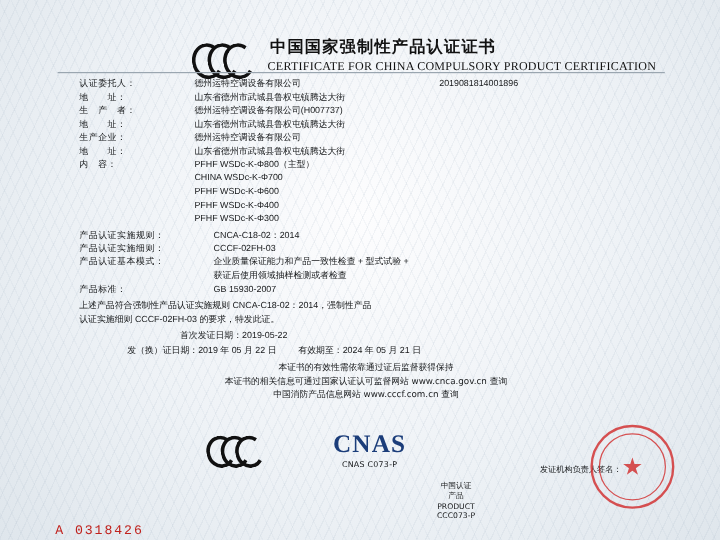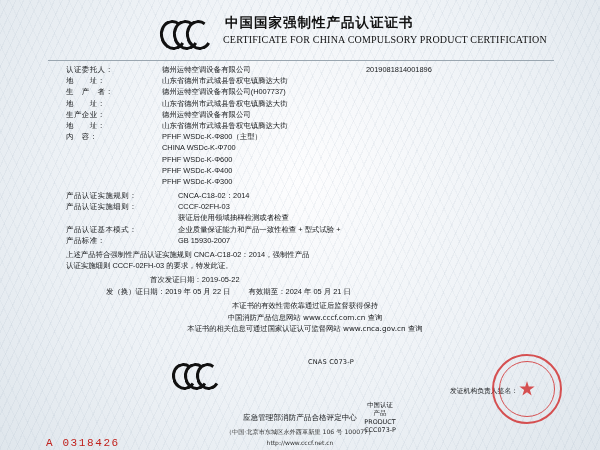--- a/index.html
+++ b/index.html
@@ -25,21 +25,21 @@
       repeating-linear-gradient(65deg, rgba(150,170,190,.08) 0 1px, transparent 1px 9px);
     pointer-events:none;
   }
   .inner{
     position:absolute;
     left:10px;top:8px;right:10px;bottom:8px;
     border:0;
   }
   
   .header{
-    position:absolute;left:0;top:6px;width:100%;
+    position:absolute;left:0;top:22px;width:100%;
     height:48px;
   }
   .ccc-logo{
     position:absolute;left:150px;top:2px;
     width:62px;height:40px;
   }
   .ccc-logo .ring{
     position:absolute;
     border:3px solid #111;
     border-radius:50%;
@@ -107,21 +107,20 @@
     position:absolute;left:212px;top:4px;width:92px;
     text-align:center;
   }
   .cnas .word{
     font-family:"Liberation Serif", serif;
     font-size:21px;letter-spacing:1px;color:#1b3d7a;font-weight:bold;
   }
   .cnas .sub{
     font-size:6.6px;color:#16181a;padding-left:0;letter-spacing:.2px;
     font-family:"DejaVu Sans", sans-serif;
-    text-align:right;
   }
   .cnlabel{
     position:absolute;left:300px;top:2px;width:60px;
     font-size:6.4px;line-height:8.4px;color:#16181a;text-align:center;
     font-family:"DejaVu Sans", sans-serif;
     margin-top:45px;
   }
   .sigblock{
     position:absolute;left:382px;top:6px;width:130px;height:48px;
   }
@@ -210,25 +209,25 @@
       <div class="row indent"><span>PFHF WSDc-K-Φ300</span></div>
 
       <div style="height:3px"></div>
 
       <div class="row">
         <span class="lbl" style="width:112px">产品认证实施规则：</span><span>CNCA-C18-02：2014</span>
       </div>
       <div class="row">
         <span class="lbl" style="width:112px">产品认证实施细则：</span><span>CCCF-02FH-03</span>
       </div>
+      <div class="row">
+        <span class="lbl" style="width:112px">产品认证基本模式：</span><span>企业质量保证能力和产品一致性检查 + 型式试验 +</span>
+      </div>
       <div class="row" style="padding-left:112px">
         <span>获证后使用领域抽样检测或者检查</span>
-      </div>
-      <div class="row">
-        <span class="lbl" style="width:112px">产品认证基本模式：</span><span>企业质量保证能力和产品一致性检查 + 型式试验 +</span>
       </div>
       <div class="row">
         <span class="lbl" style="width:112px">产品标准：</span><span>GB 15930-2007</span>
       </div>
 
       <div style="height:3px"></div>
 
       <div class="row"><span>上述产品符合强制性产品认证实施规则 CNCA-C18-02：2014，强制性产品</span></div>
       <div class="row"><span>认证实施细则 CCCF-02FH-03 的要求，特发此证。</span></div>
 
@@ -239,51 +238,47 @@
       </div>
       <div class="row" style="padding-left:40px">
         <span>发（换）证日期：</span><span>2019 年 05 月 22 日</span>
         <span style="display:inline-block;width:14px"></span>
         <span>有效期至：</span><span>2024 年 05 月 21 日</span>
       </div>
     </div>
 
     <div class="midnotes">
       <div>本证书的有效性需依靠通过证后监督获得保持</div>
+      <div>本证书的相关信息可通过国家认证认可监督网站 www.cnca.gov.cn 查询</div>
       <div>中国消防产品信息网站 www.cccf.com.cn 查询</div>
-      <div>本证书的相关信息可通过国家认证认可监督网站 www.cnca.gov.cn 查询</div>
     </div>
 
     <div class="marks">
       <div class="ccc-mark">
         <span class="ring r1"></span>
           <span class="ring r2"></span>
           <span class="ring r3"></span>
       </div>
 
       <div class="cnas">
+        <div class="word">CNAS</div>
         <div class="sub">CNAS C073-P</div>
       </div>
 
       <div class="cnlabel">
         <div>中国认证</div>
         <div>产品</div>
         <div>PRODUCT</div>
         <div>CCC073-P</div>
       </div>
 
       <div class="sigblock">
         <div class="lab">发证机构负责人签名：</div>
         <div class="stamp">
             <span class="ring2"></span>
           </div>
       </div>
     </div>
 
-    <div class="footer">
-      <div>应急管理部消防产品合格评定中心</div>
-      <div class="addr">（中国·北京市东城区永外西革新里 106 号    100077）</div>
-      <div class="url">http://www.cccf.net.cn</div>
-    </div>
 
     <div class="serial">A 0318426</div>
   </div>
 </div>
 
 </body></html>

